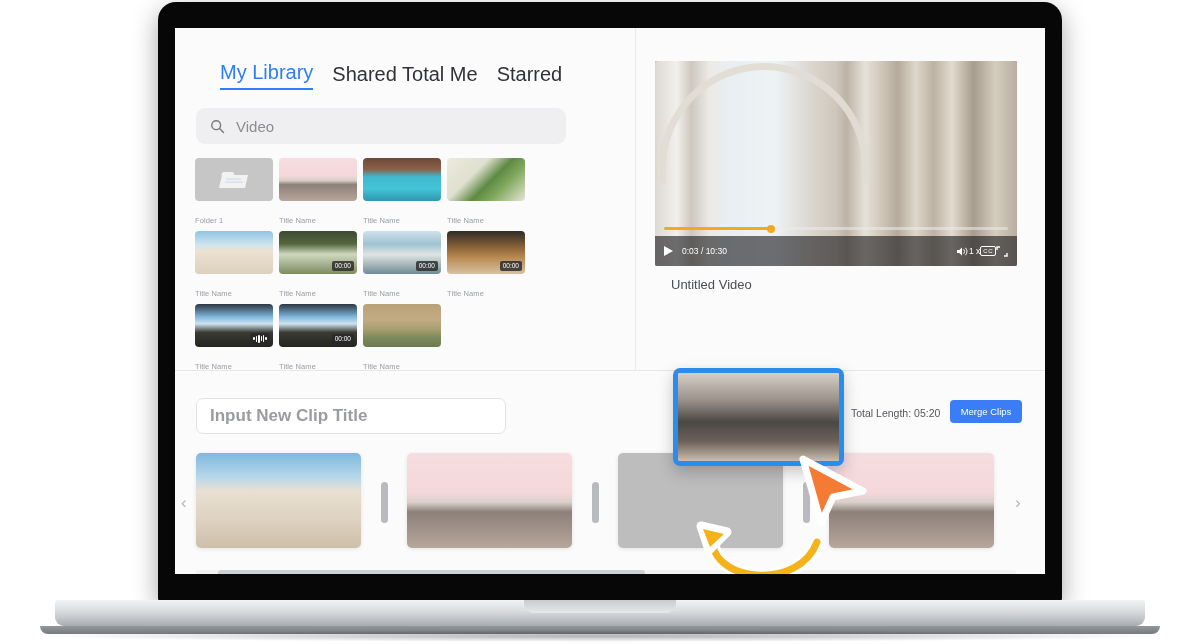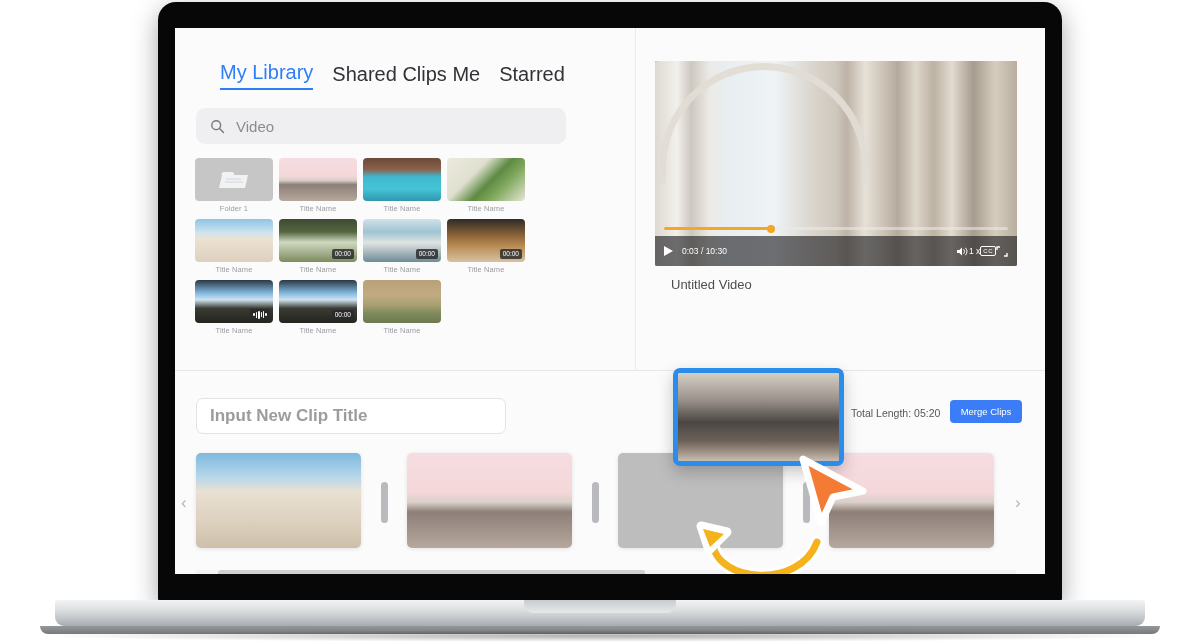--- a/index.html
+++ b/index.html
@@ -42,21 +42,21 @@
       background:#efeff1;border-radius:9px;display:flex;align-items:center;gap:11px;padding:0 14px;
       box-sizing:border-box;}
   #search-input-text{font-size:15px;color:#8a8c90;}
 
   
   #thumb-grid{position:absolute;left:20px;top:130px;width:412px;
       display:flex;flex-wrap:wrap;gap:6px 6px;}
   .thumb-cell{width:78px;}
   .thumb-img{width:78px;height:43px;border-radius:4px;position:relative;overflow:hidden;
              background:#d8d8d8;cursor:pointer;}
-  .thumb-label{font-size:7.5px;color:#9b9da1;margin-top:3px;letter-spacing:.1px;text-align:center;}
+  .thumb-label{font-size:7.5px;color:#9b9da1;margin-top:15px;letter-spacing:.1px;}
   .badge{position:absolute;right:3px;bottom:3px;height:10px;padding:0 3px;border-radius:2px;
       background:rgba(40,40,42,.82);color:#fff;font-size:6.5px;line-height:10px;
       display:flex;align-items:center;justify-content:center;}
   .wave-badge{position:absolute;right:3px;bottom:3px;height:11px;width:20px;border-radius:2px;
       background:rgba(40,40,42,.82);display:flex;align-items:center;justify-content:center;gap:1px;}
   .wave-bar{width:1.4px;background:#fff;border-radius:1px;}
 
   .folder-tile{background:#c6c6c6;display:flex;align-items:center;justify-content:center;}
   .folder-glyph{width:40px;height:24px;}
 
@@ -154,21 +154,21 @@
 <div id="laptop-mockup">
   <div id="laptop-lid"></div>
 
   <div id="screen">
 
     <div id="top-area">
       <div id="panel-divider-v"></div>
 
       <div id="tabs">
         <div class="tab active">My Library</div>
-        <div class="tab">Shared Clips Me</div>
+        <div class="tab">Shared Total Me</div>
         <div class="tab">Starred</div>
       </div>
 
       <div id="search-box">
         <svg width="15" height="15" viewBox="0 0 16 16">
           <circle cx="6.6" cy="6.6" r="4.7" fill="none" stroke="#77797d" stroke-width="1.5"></circle>
           <line x1="10.2" y1="10.2" x2="14.4" y2="14.4" stroke="#77797d" stroke-width="1.5" stroke-linecap="round"></line>
         </svg>
         <span id="search-input-text">Video</span>
       </div>

